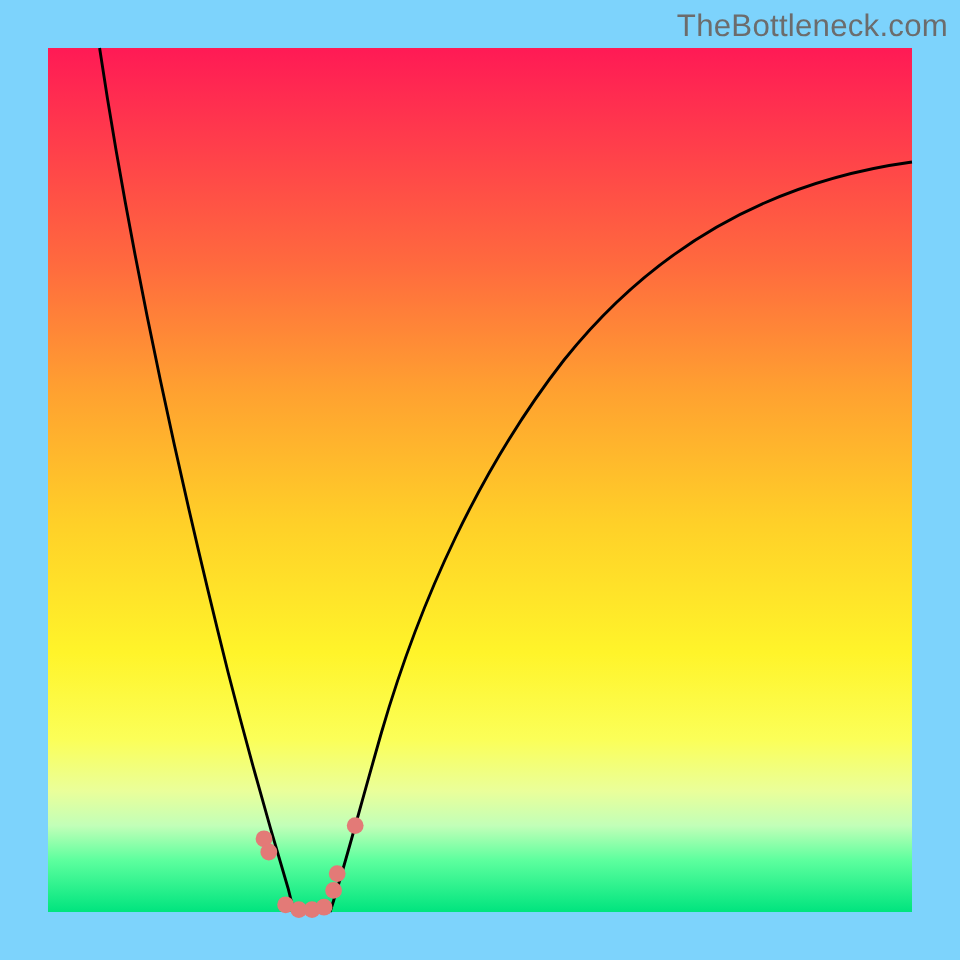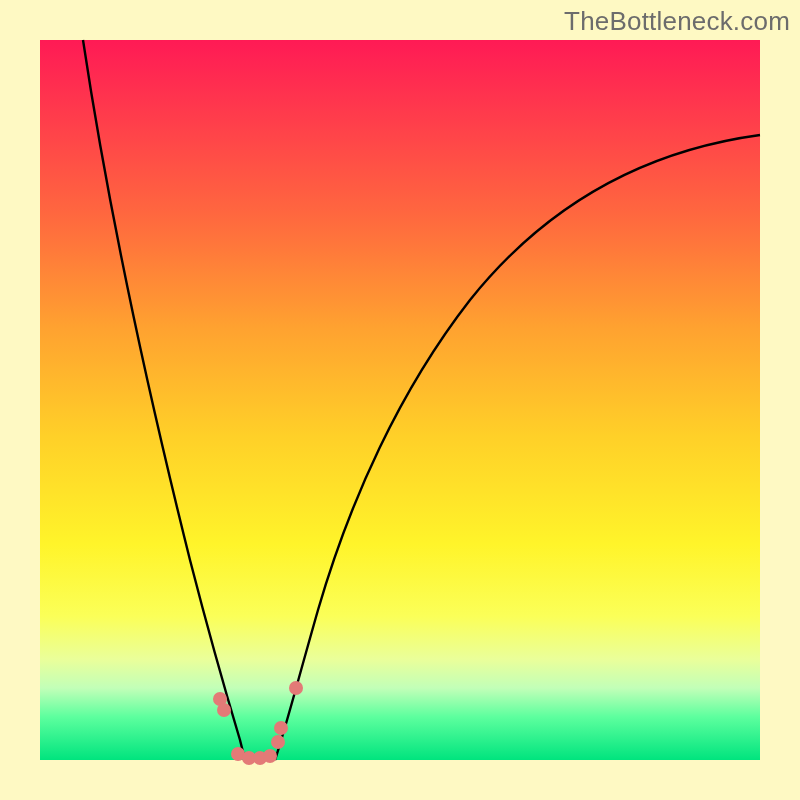--- a/index.html
+++ b/index.html
@@ -10,21 +10,21 @@
     overflow: hidden;
     background: #000;
     font-family: Arial, Helvetica, sans-serif;
   }
   .frame {
     position: absolute;
     left: 0;
     top: 0;
     width: 800px;
     height: 800px;
-    background: #fef9c3;
+    background: #7dd3fc;
   }
   .plot {
     position: absolute;
     left: 40px;
     top: 40px;
     width: 720px;
     height: 720px;
     background: linear-gradient(to bottom,
       #ff1a55 0%,
       #ff3a4c 10%,

